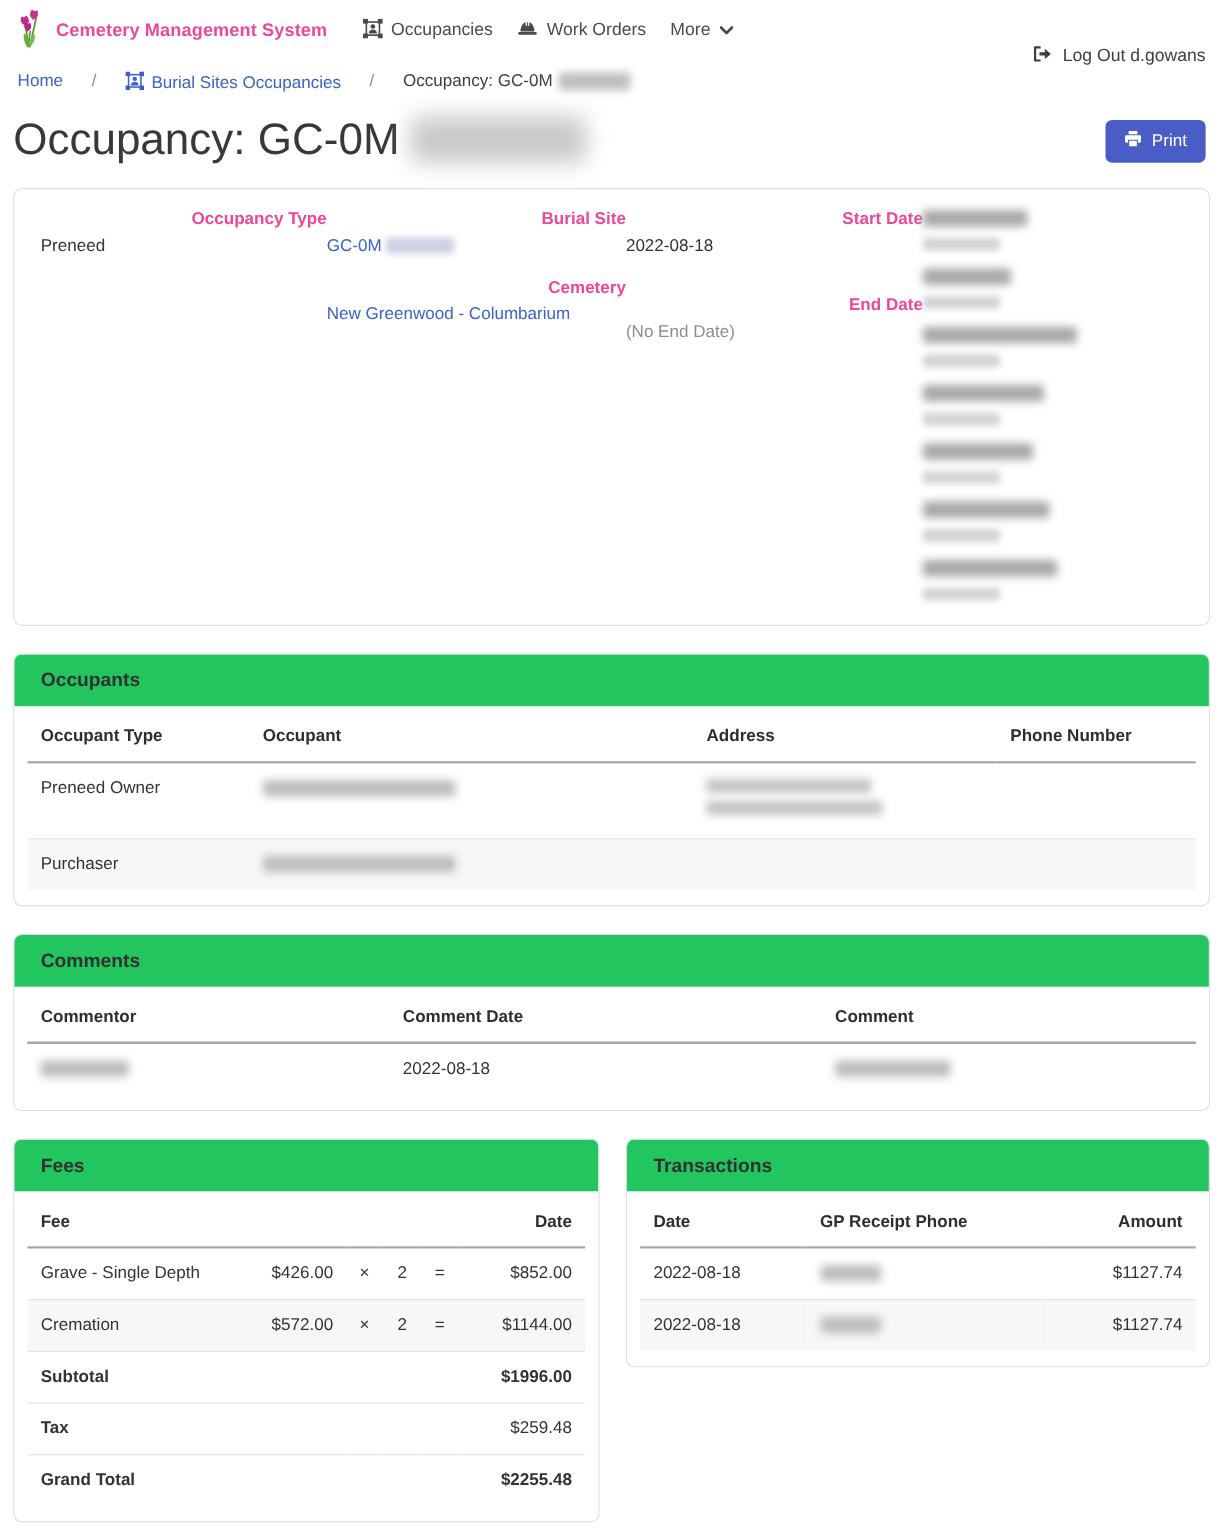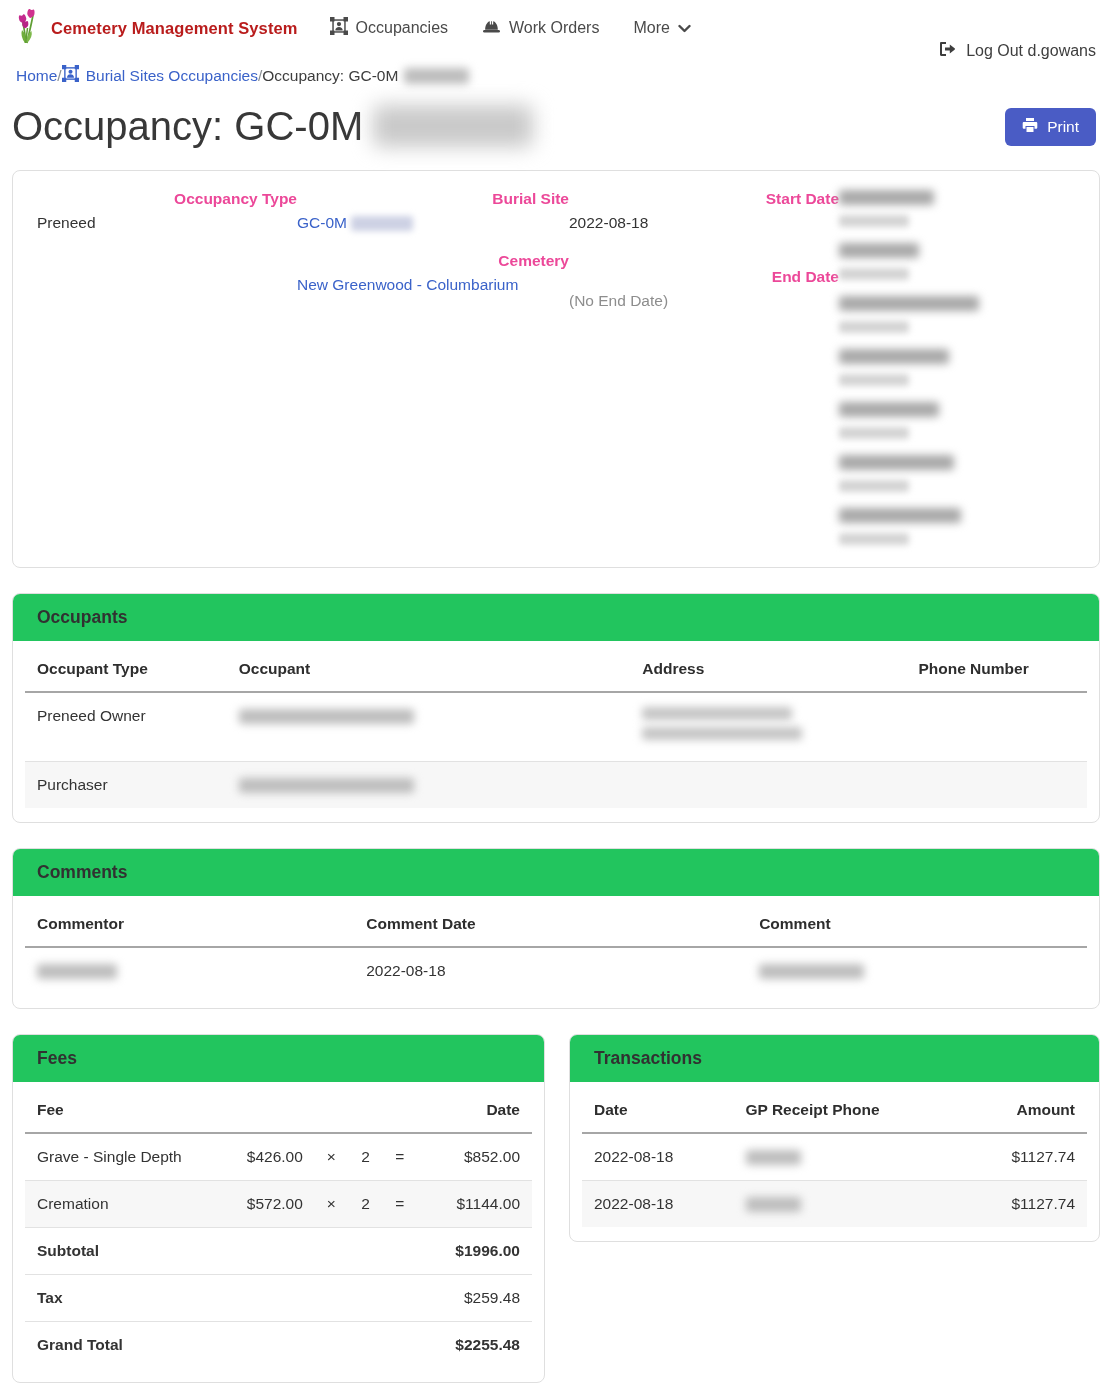--- a/index.html
+++ b/index.html
@@ -7,29 +7,29 @@
   body {
     width:1112px; min-height:1393px;
     font-family:"Liberation Sans","DejaVu Sans",sans-serif;
     color:#333; font-size:15.5px;
   }
   a { text-decoration:none; }
 
   
   .navbar { display:flex; align-items:center; height:56px; padding:0 16px; }
   .brand { display:flex; align-items:center; gap:8px; }
-  .brand-text { font-weight:bold; font-size:16.5px; color:#b91c1c; letter-spacing:.1px; }
-  .nav-links { display:flex; align-items:center; gap:34px; margin-left:32px;justify-content:flex-end; }
+  .brand-text { font-weight:bold; font-size:16.5px; color:#ec4899; letter-spacing:.1px; }
+  .nav-links { display:flex; align-items:center; gap:22px; margin-left:32px;justify-content:flex-end; }
   .nav-item { display:flex; align-items:center; gap:8px; color:#4a4a4a; font-size:16px; cursor:pointer; }
   .nav-item svg { flex:0 0 auto; }
   .nav-spacer { flex:1; }
   .logout { display:flex; align-items:center; gap:9px; color:#3e3e3e; font-size:16px; cursor:pointer;margin-top:46px; }
 
   
-  .breadcrumb { display:flex; align-items:center; gap:0; padding:9px 16px 14px; font-size:15.5px; }
+  .breadcrumb { display:flex; align-items:flex-start; gap:26px; padding:9px 16px 14px; font-size:15.5px; }
   .crumb-link { color:#3a62c9; display:flex; align-items:center; gap:7px; cursor:pointer; }
   .crumb-sep { color:#8a8f94; }
   .crumb-current { color:#3d3d3d; display:flex; align-items:center; gap:6px; }
 
   
   .page-head { display:flex; align-items:flex-start; justify-content:space-between; padding:2px 16px 20px 12px; }
   .page-title { display:flex; align-items:center; gap:10px; font-size:40px; font-weight:400; color:#383838; margin:0; line-height:1.2; }
   .btn-print {
     margin-top:6px; display:flex; align-items:center; gap:9px;
     background:#4a5cc5; color:#fff; border:none; border-radius:6px;

